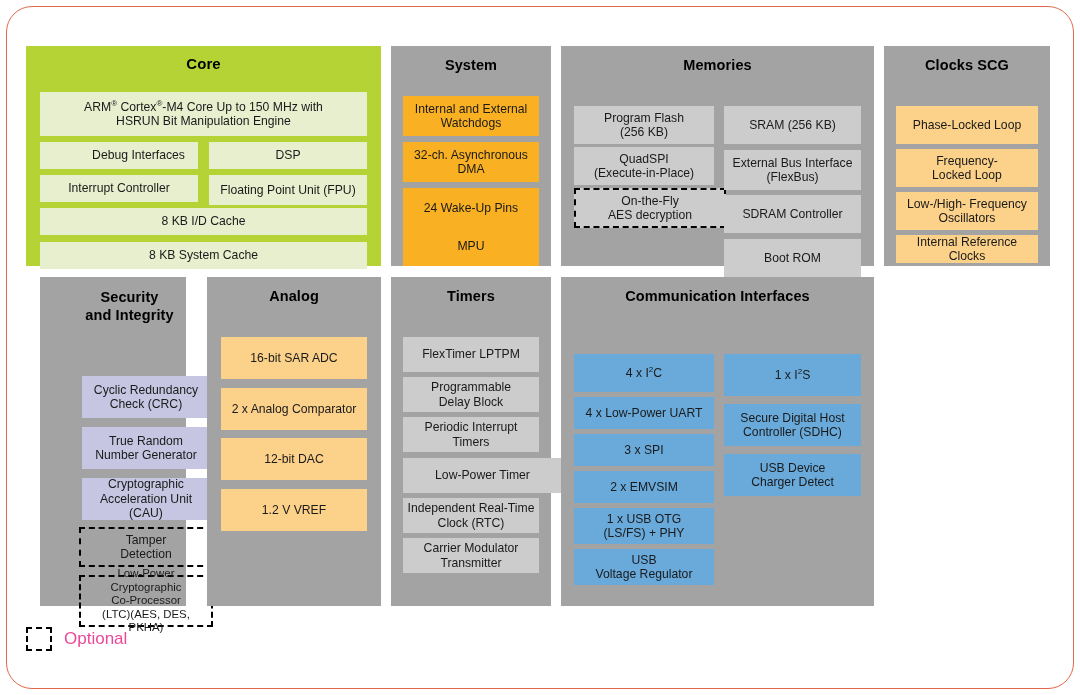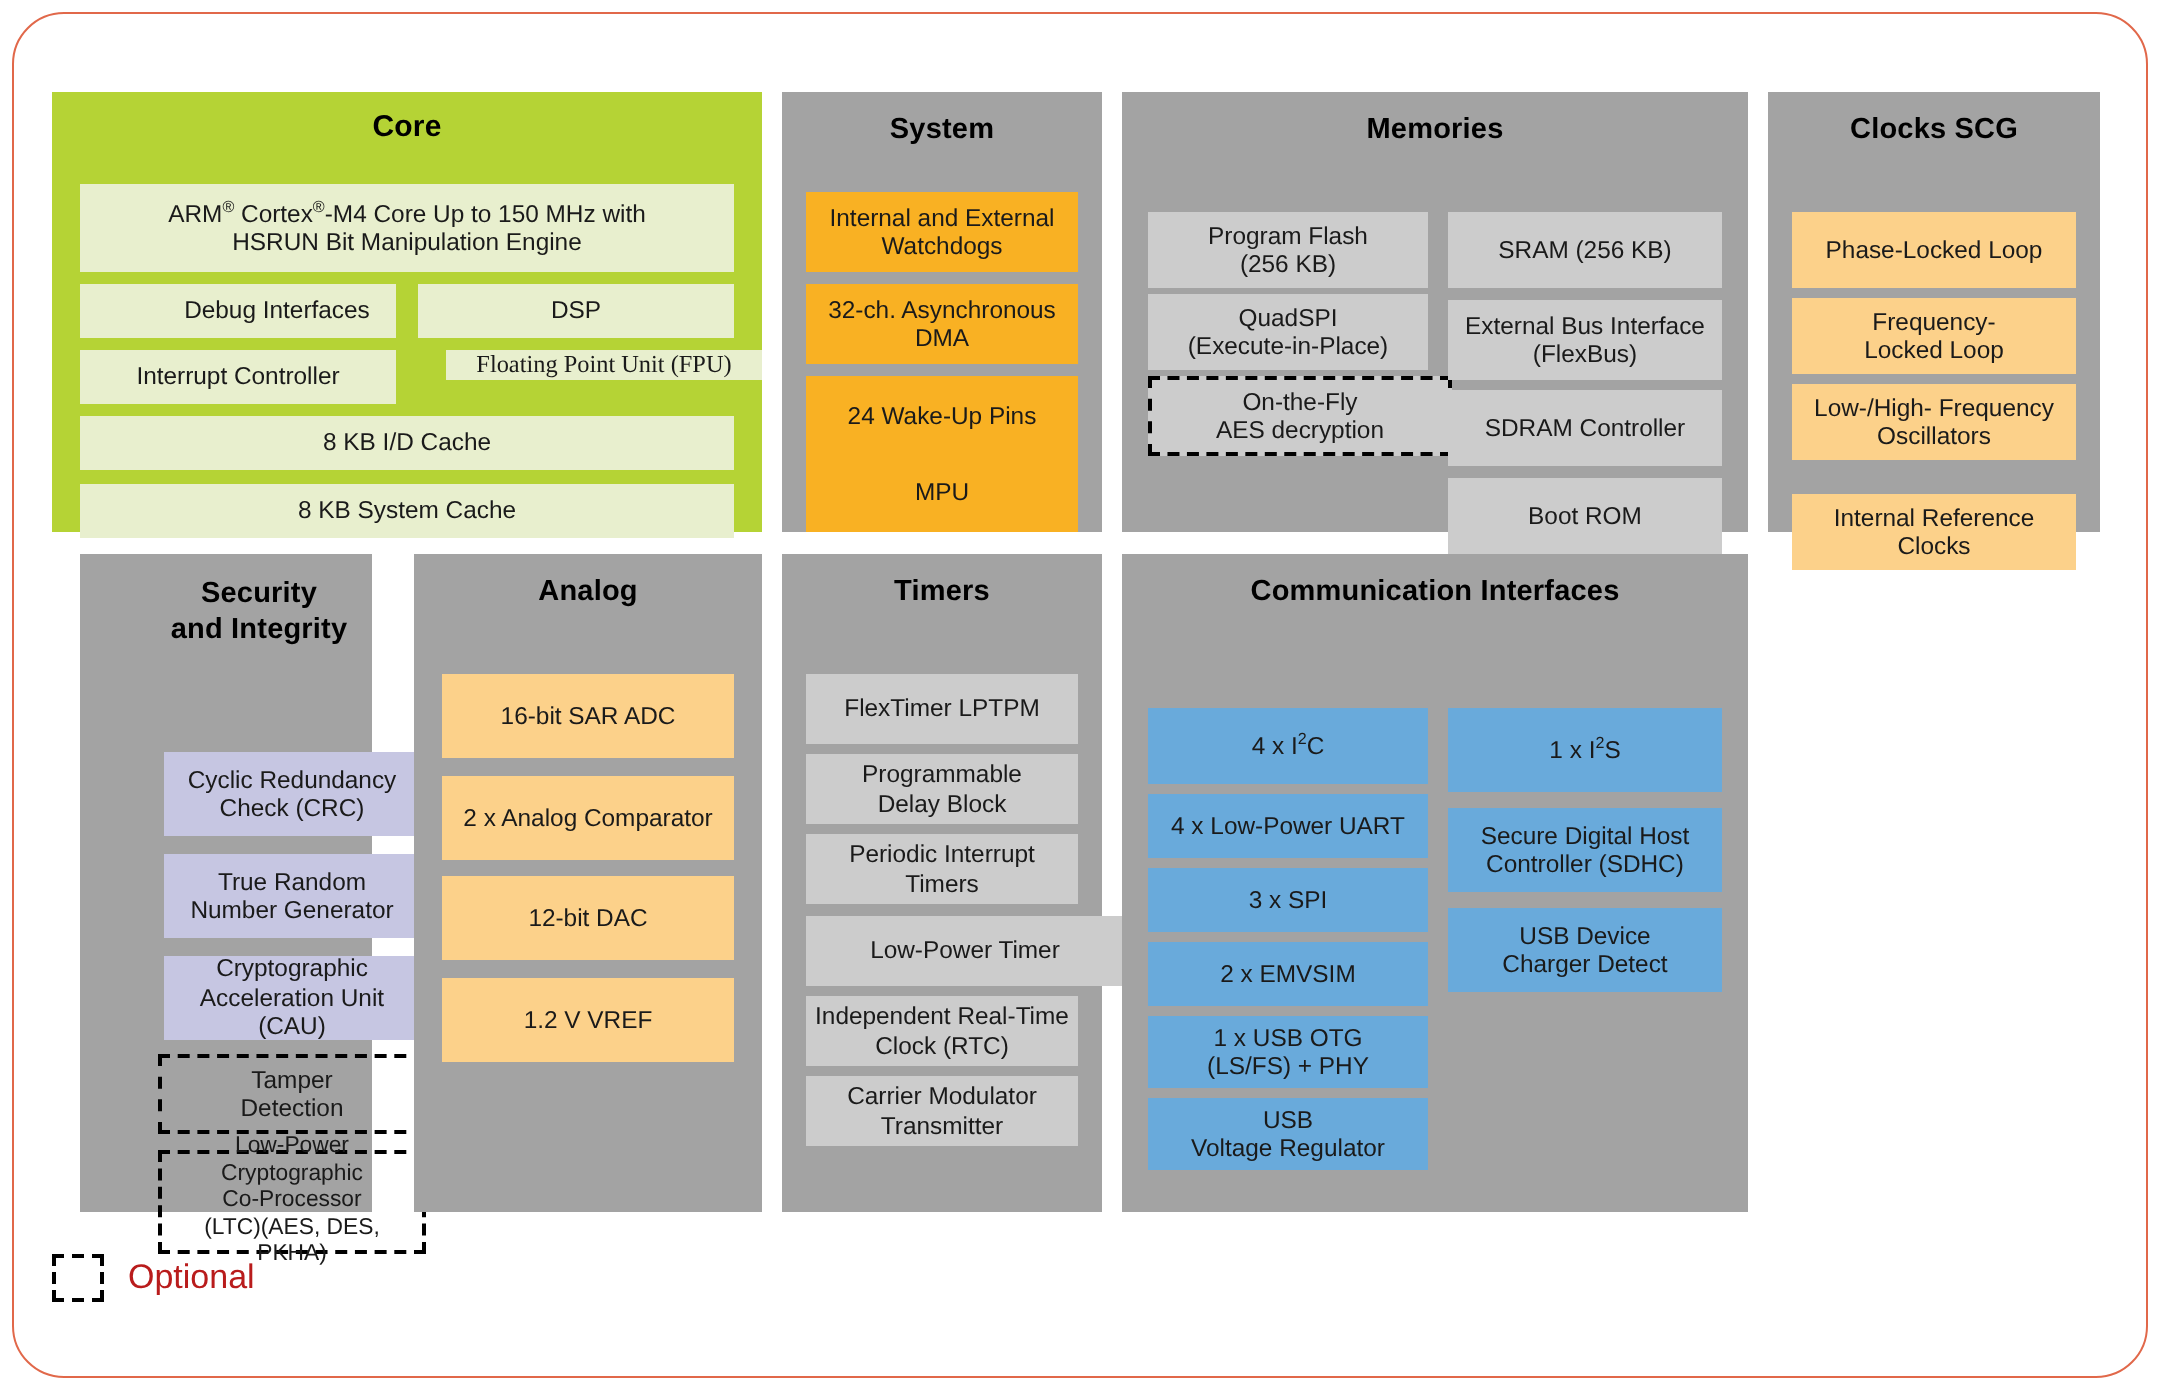--- a/index.html
+++ b/index.html
@@ -106,21 +106,21 @@
     align-items: center;
     gap: 12px;
   }
   #legend-swatch {
     width: 26px; height: 24px;
     border: 2px dashed #000000;
     background: #ffffff;
   }
   #legend-label {
     font-size: 17px;
-    color: #b91c1c;
+    color: #ec4899;
   }
   sup { font-size: 0.66em; vertical-align: super; line-height: 0; }
 </style>
 </head>
 <body>
 
 <div id="page">
 
   <div id="outer-frame"></div>
 
@@ -132,21 +132,21 @@
       </div>
       <div class="blk core-blk" style="left:14px; top:70px; width:158px; height:27px;padding-left:43px;">
         <span>Debug Interfaces</span>
       </div>
       <div class="blk core-blk" style="left:183px; top:70px; width:158px; height:27px;">
         <span>DSP</span>
       </div>
       <div class="blk core-blk" style="left:14px; top:103px; width:158px; height:27px;">
         <span>Interrupt Controller</span>
       </div>
-      <div class="blk core-blk" style="left:197px; top:103px; width:158px; height:15px;font-family:Liberation Serif, serif;">
+      <div class="blk core-blk" style="left:183px; top:103px; width:158px; height:30px;">
         <span>Floating Point Unit (FPU)</span>
       </div>
       <div class="blk core-blk" style="left:14px; top:136px; width:327px; height:27px;">
         <span>8 KB I/D Cache</span>
       </div>
       <div class="blk core-blk" style="left:14px; top:170px; width:327px; height:27px;">
         <span>8 KB System Cache</span>
       </div>
     </div>
   </div>
@@ -203,21 +203,21 @@
     <div class="blocks">
       <div class="blk clk-blk" style="left:12px; top:32px; width:142px; height:38px;">
         <span>Phase-Locked Loop</span>
       </div>
       <div class="blk clk-blk" style="left:12px; top:75px; width:142px; height:38px;">
         <span>Frequency-<br>Locked Loop</span>
       </div>
       <div class="blk clk-blk" style="left:12px; top:118px; width:142px; height:38px;">
         <span>Low-/High- Frequency<br>Oscillators</span>
       </div>
-      <div class="blk clk-blk" style="left:12px; top:161px; width:142px; height:38px;margin-top:12px;">
+      <div class="blk clk-blk" style="left:12px; top:161px; width:142px; height:28px;">
         <span>Internal Reference<br>Clocks</span>
       </div>
     </div>
   </div>
 
   <div class="panel" id="security-panel">
     <div class="panel-title">Security<br>and Integrity</div>
     <div class="blocks">
       <div class="blk sec-blk" style="left:9px; top:52px; width:128px; height:42px;">
         <span>Cyclic Redundancy<br>Check (CRC)</span>

